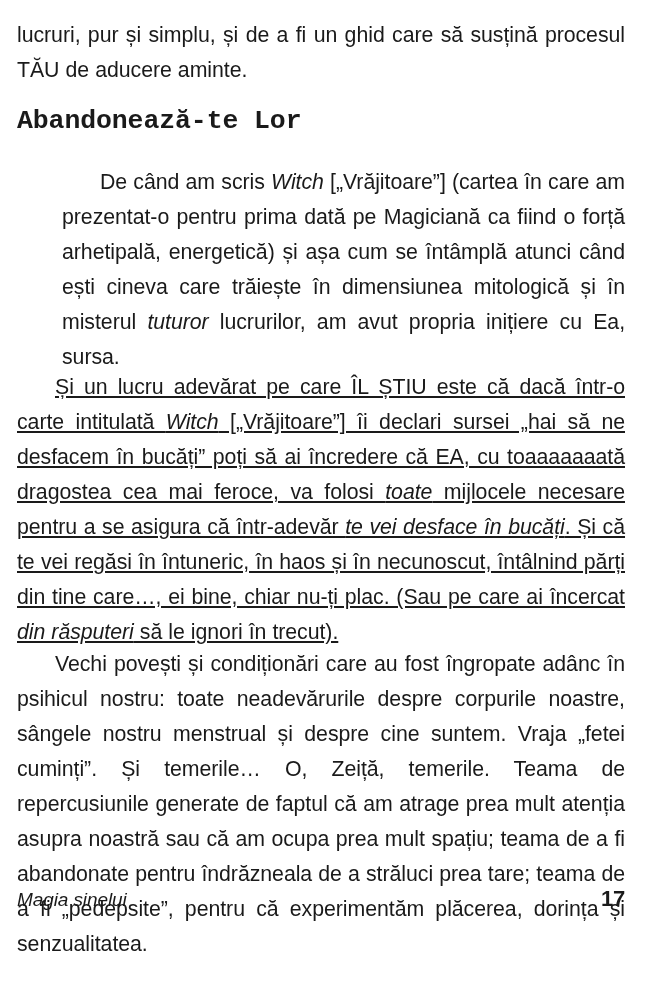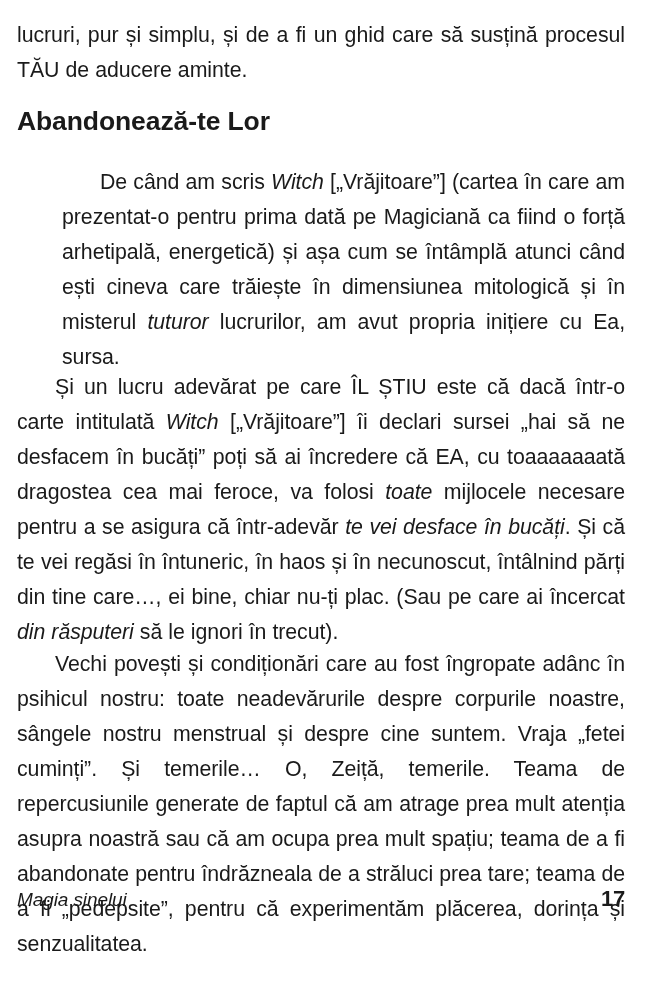--- a/index.html
+++ b/index.html
@@ -44,20 +44,21 @@
   p.para.cont {
     text-indent: 0;
   }
   h2.heading {
     margin: 0;
     font-size: 26.5px;
     line-height: 32px;
     font-weight: 700;
     letter-spacing: -0.1px;
     text-align: left;
+    font-family: Liberation Mono, monospace;
   }
   .i { font-style: italic; }
   .footer {
     position: absolute;
     left: 17px;
     right: 24px;
     bottom: 22px;
     display: flex;
     align-items: baseline;
     justify-content: space-between;
@@ -69,21 +70,21 @@
   }
   .footer-page {
     font-size: 22px;
     font-weight: 700;
     letter-spacing: -0.2px;
   }
   
   #block-top      { top: 18px; }
   #block-heading  { top: 105px; }
   #block-p1       { top: 165px; margin-left: 45px; }
-  #block-p2       { top: 370px; }
+  #block-p2       { top: 370px; text-decoration: underline; }
   #block-p3       { top: 647px; }
 </style>
 </head>
 <body>
 
 <div class="page">
 
   <div class="text-block" id="block-top">
     <p class="para cont"><span>lucruri, pur și simplu, și de a fi un ghid care să susțină procesul TĂU de aducere aminte.</span></p>
   </div>

